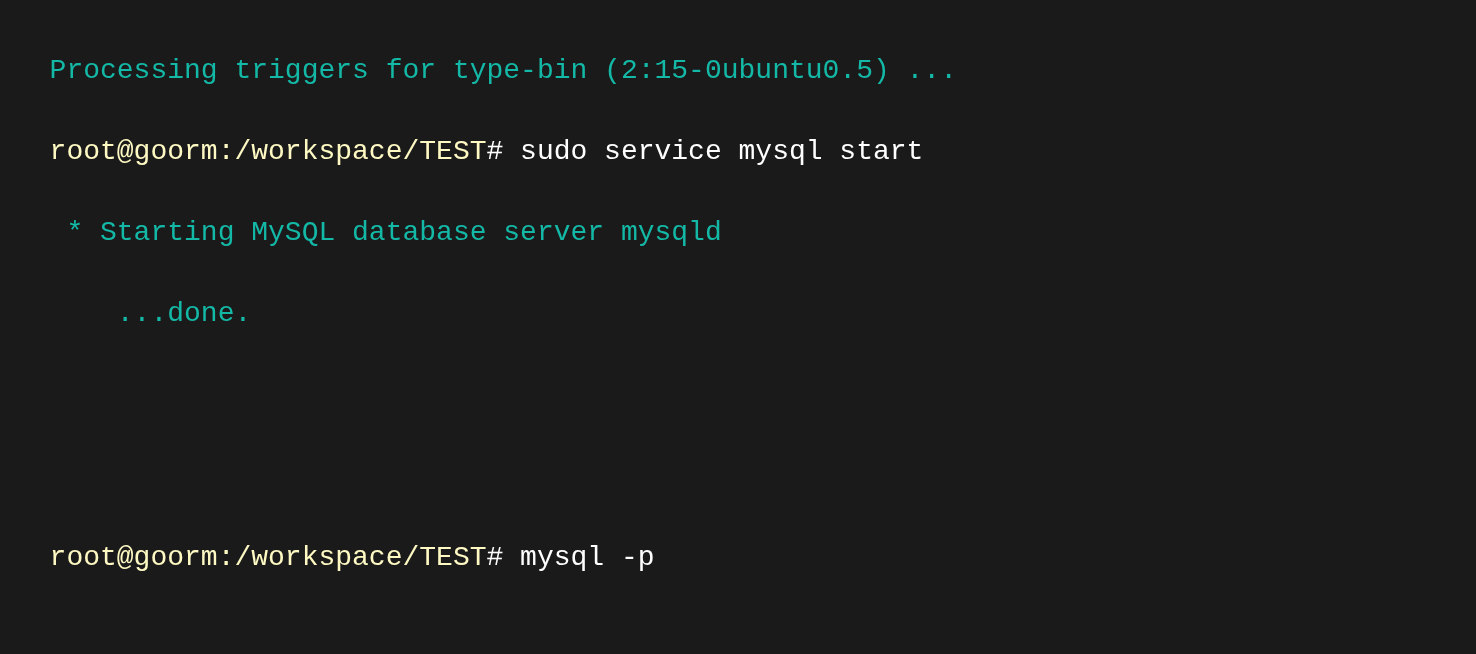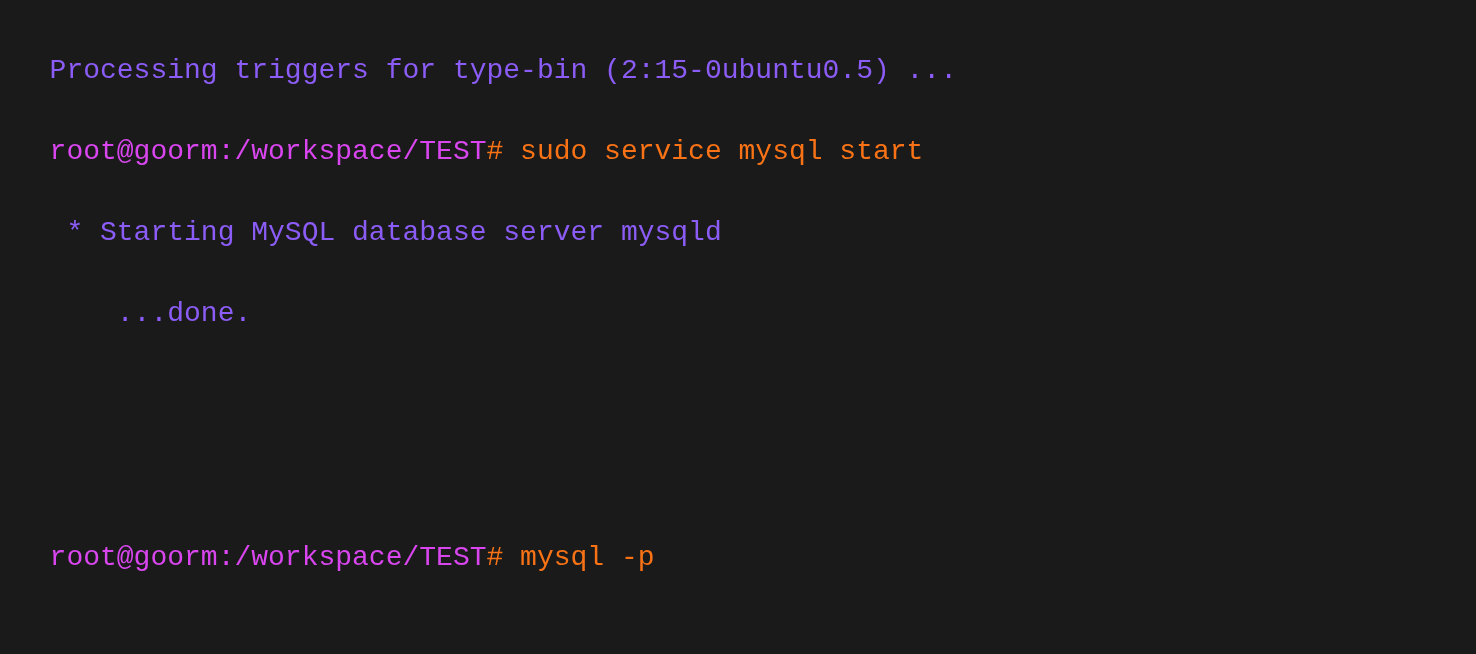--- a/index.html
+++ b/index.html
@@ -18,30 +18,30 @@
       line-height: 1.45;
       padding: 10px 16px;
     }
 
     .terminal {
       color: #f0f0f0;
       white-space: pre;
     }
 
     .prompt {
-      color: #d946ef;
+      color: #fef9c3;
     }
 
     .command {
-      color: #f97316;
+      color: #ffffff;
       margin-top: 12px;
     }
 
     .output {
-      color: #8b5cf6;
+      color: #14b8a6;
     }
   </style>
 </head>
 <body>
 
 <div class="terminal">
   <span class="output">Processing triggers for type-bin (2:15-0ubuntu0.5) ...</span><br>
   <span class="prompt">root@goorm:/workspace/TEST</span><span class="command"># sudo service mysql start</span><br>
   <span class="output"> * Starting MySQL database server mysqld</span><br>
   <span class="output">    ...done.</span><br>

